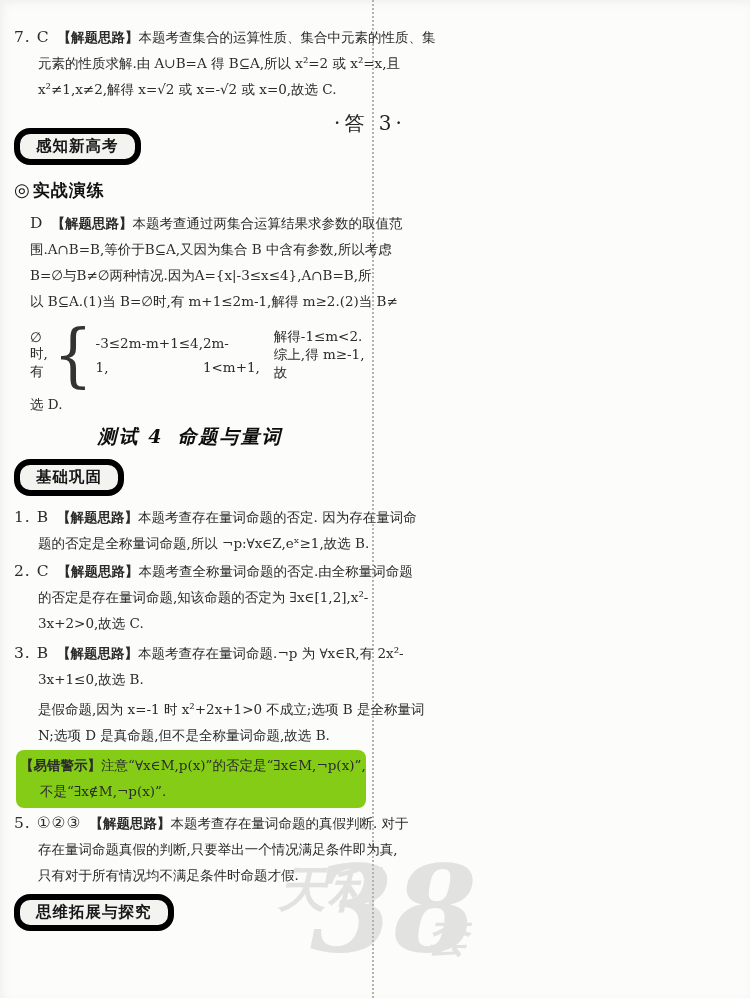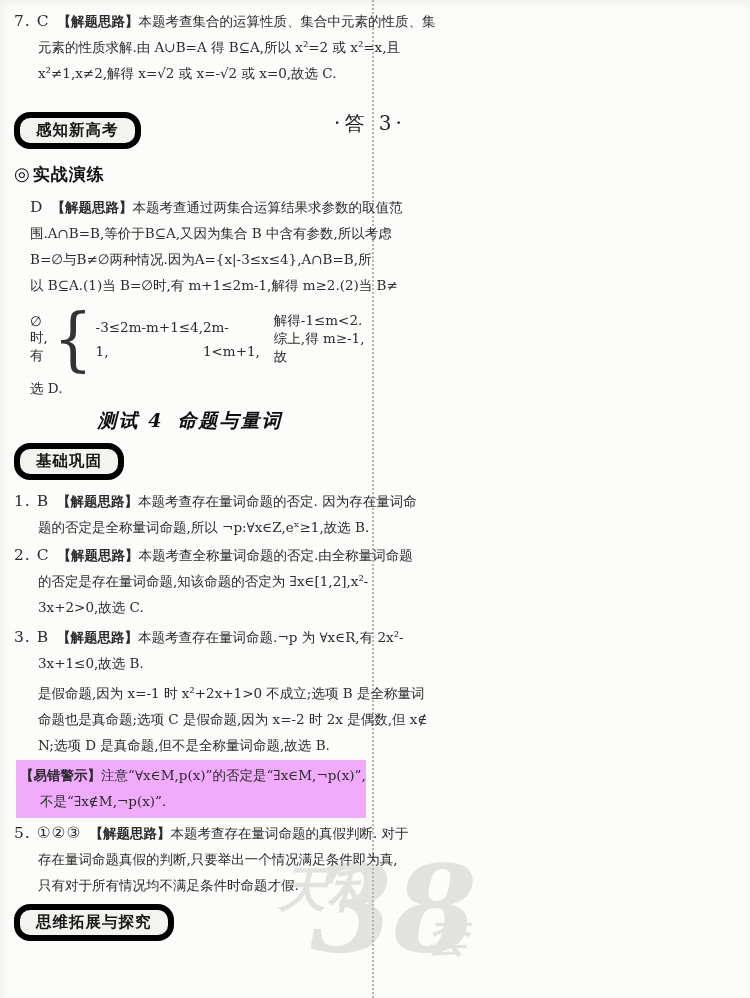--- a/index.html
+++ b/index.html
@@ -4,39 +4,39 @@
 <style>
   html,body{margin:0;padding:0;background:#e8e8e6;}
   .page{
     position:relative;width:750px;height:998px;margin:0 auto;
     background:#fcfcfb;overflow:hidden;
     font-family:"DejaVu Serif","DejaVu Sans",serif;
     color:#2b2b2b;
     box-shadow:inset 3px 3px 10px rgba(0,0,0,0.05);
   }
   .divider{position:absolute;left:372px;top:0;bottom:0;width:0;border-left:2px dotted #b3b3b0;}
-  .col{position:absolute;top:0;font-size:13.5px;}
+  .col{position:absolute;top:16px;font-size:13.5px;}
   .col-left{left:14px;width:352px;}
   .line{line-height:26px;white-space:nowrap;}
   .cont{padding-left:24px;}
   .marker{font-size:15.5px;margin-right:8px;letter-spacing:1px;}
   .lbl{font-weight:bold;font-family:"DejaVu Sans",sans-serif;}
   .badge{
     display:inline-block;border:6px solid #000000;border-radius:16px;
     padding:2px 16px;font-weight:bold;font-size:15.5px;background:#f3f3f0;
     font-family:"DejaVu Sans",sans-serif;letter-spacing:1px;color:#161616;
   }
   .subhead{font-weight:bold;font-size:17px;font-family:"DejaVu Sans",sans-serif;letter-spacing:1px;color:#111;}
   .subhead .ring{font-weight:normal;margin-right:2px;font-size:18px;}
   .testtitle{
     text-align:center;font-weight:bold;font-style:italic;font-size:19px;
     letter-spacing:2px;line-height:30px;font-family:"DejaVu Serif",serif;color:#0e0e0e;
   }
   .testtitle .tnum{margin-right:14px;}
-  .warnblock{background:#f0abfc;padding:2px 4px 4px 24px;margin-left:2px;}
+  .warnblock{background:#84cc16;padding:2px 4px 4px 24px;margin-left:2px;border-radius:8px;}
   .warnblock .line{line-height:26px;}
   .sysrow{display:flex;align-items:center;}
   .syspre{margin-right:2px;}
   .brace{font-size:62px;font-weight:300;transform:scaleY(1.12);margin:0 3px 0 1px;color:#333;}
   .eqs{display:flex;flex-direction:row;justify-content:space-between;}
   .eqs div{line-height:24px;}
   .syssuf{margin-left:14px;}
   .footer{position:absolute;top:110px;left:0;width:740px;text-align:center;font-size:20px;letter-spacing:4px;color:#222;}
   .watermark{position:absolute;left:250px;top:830px;width:280px;height:170px;color:#e2e2e0;pointer-events:none;z-index:0;}
   .wm1{position:absolute;left:28px;top:28px;font-size:48px;font-weight:bold;font-style:italic;letter-spacing:2px;}
@@ -112,21 +112,20 @@
       <div class="line cont">3x+2&gt;0,故选 C.</div>
     </div>
 
     <div style="margin-top:4px;">
       <div class="line"><span class="marker">3. B</span><span class="lbl">【解题思路】</span><span>本题考查存在量词命题.¬p 为 ∀x∈R,有 2x²-</span></div>
       <div class="line cont">3x+1≤0,故选 B.</div>
     </div>
 
     <div style="margin-top:4px;">
       <div class="line cont">是假命题,因为 x=-1 时 x²+2x+1&gt;0 不成立;选项 B 是全称量词</div>
-      <div class="line cont">命题也是真命题;选项 C 是假命题,因为 x=-2 时 2x 是偶数,但 x∉</div>
       <div class="line cont">N;选项 D 是真命题,但不是全称量词命题,故选 B.</div>
     </div>
 
     <div class="warnblock" style="margin-top:2px;">
       <div class="line" style="margin-left:-20px;"><span class="lbl">【易错警示】</span><span>注意“∀x∈M,p(x)”的否定是“∃x∈M,¬p(x)”,</span></div>
       <div class="line">不是“∃x∉M,¬p(x)”.</div>
     </div>
 
     <div style="margin-top:2px;">
       <div class="line"><span class="marker">5. ①②③</span><span class="lbl">【解题思路】</span><span>本题考查存在量词命题的真假判断. 对于</span></div>

